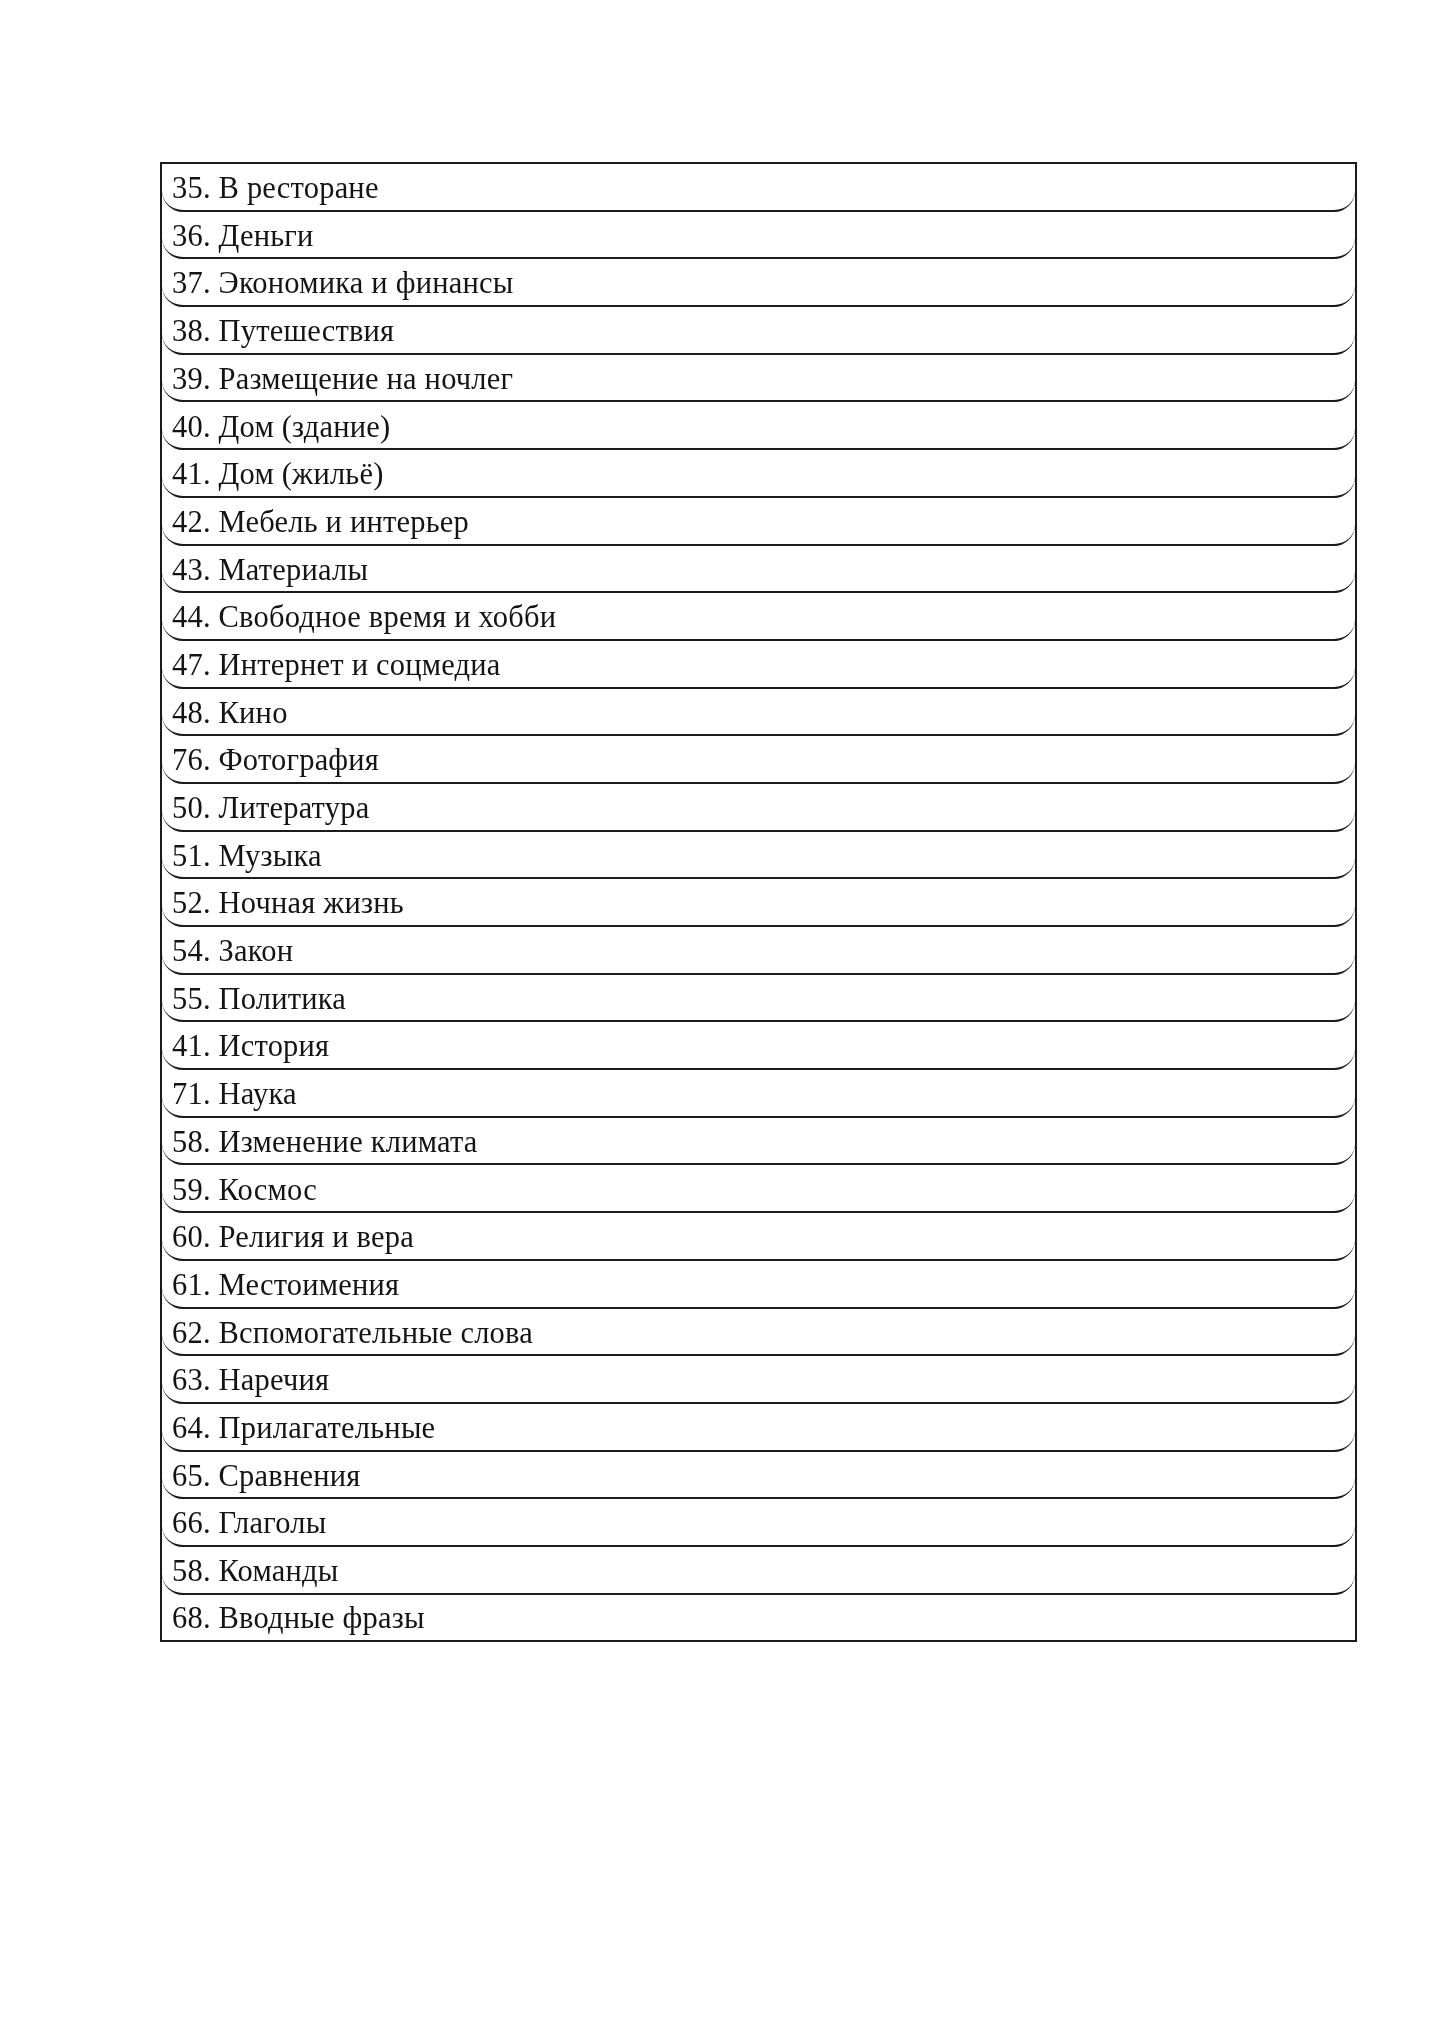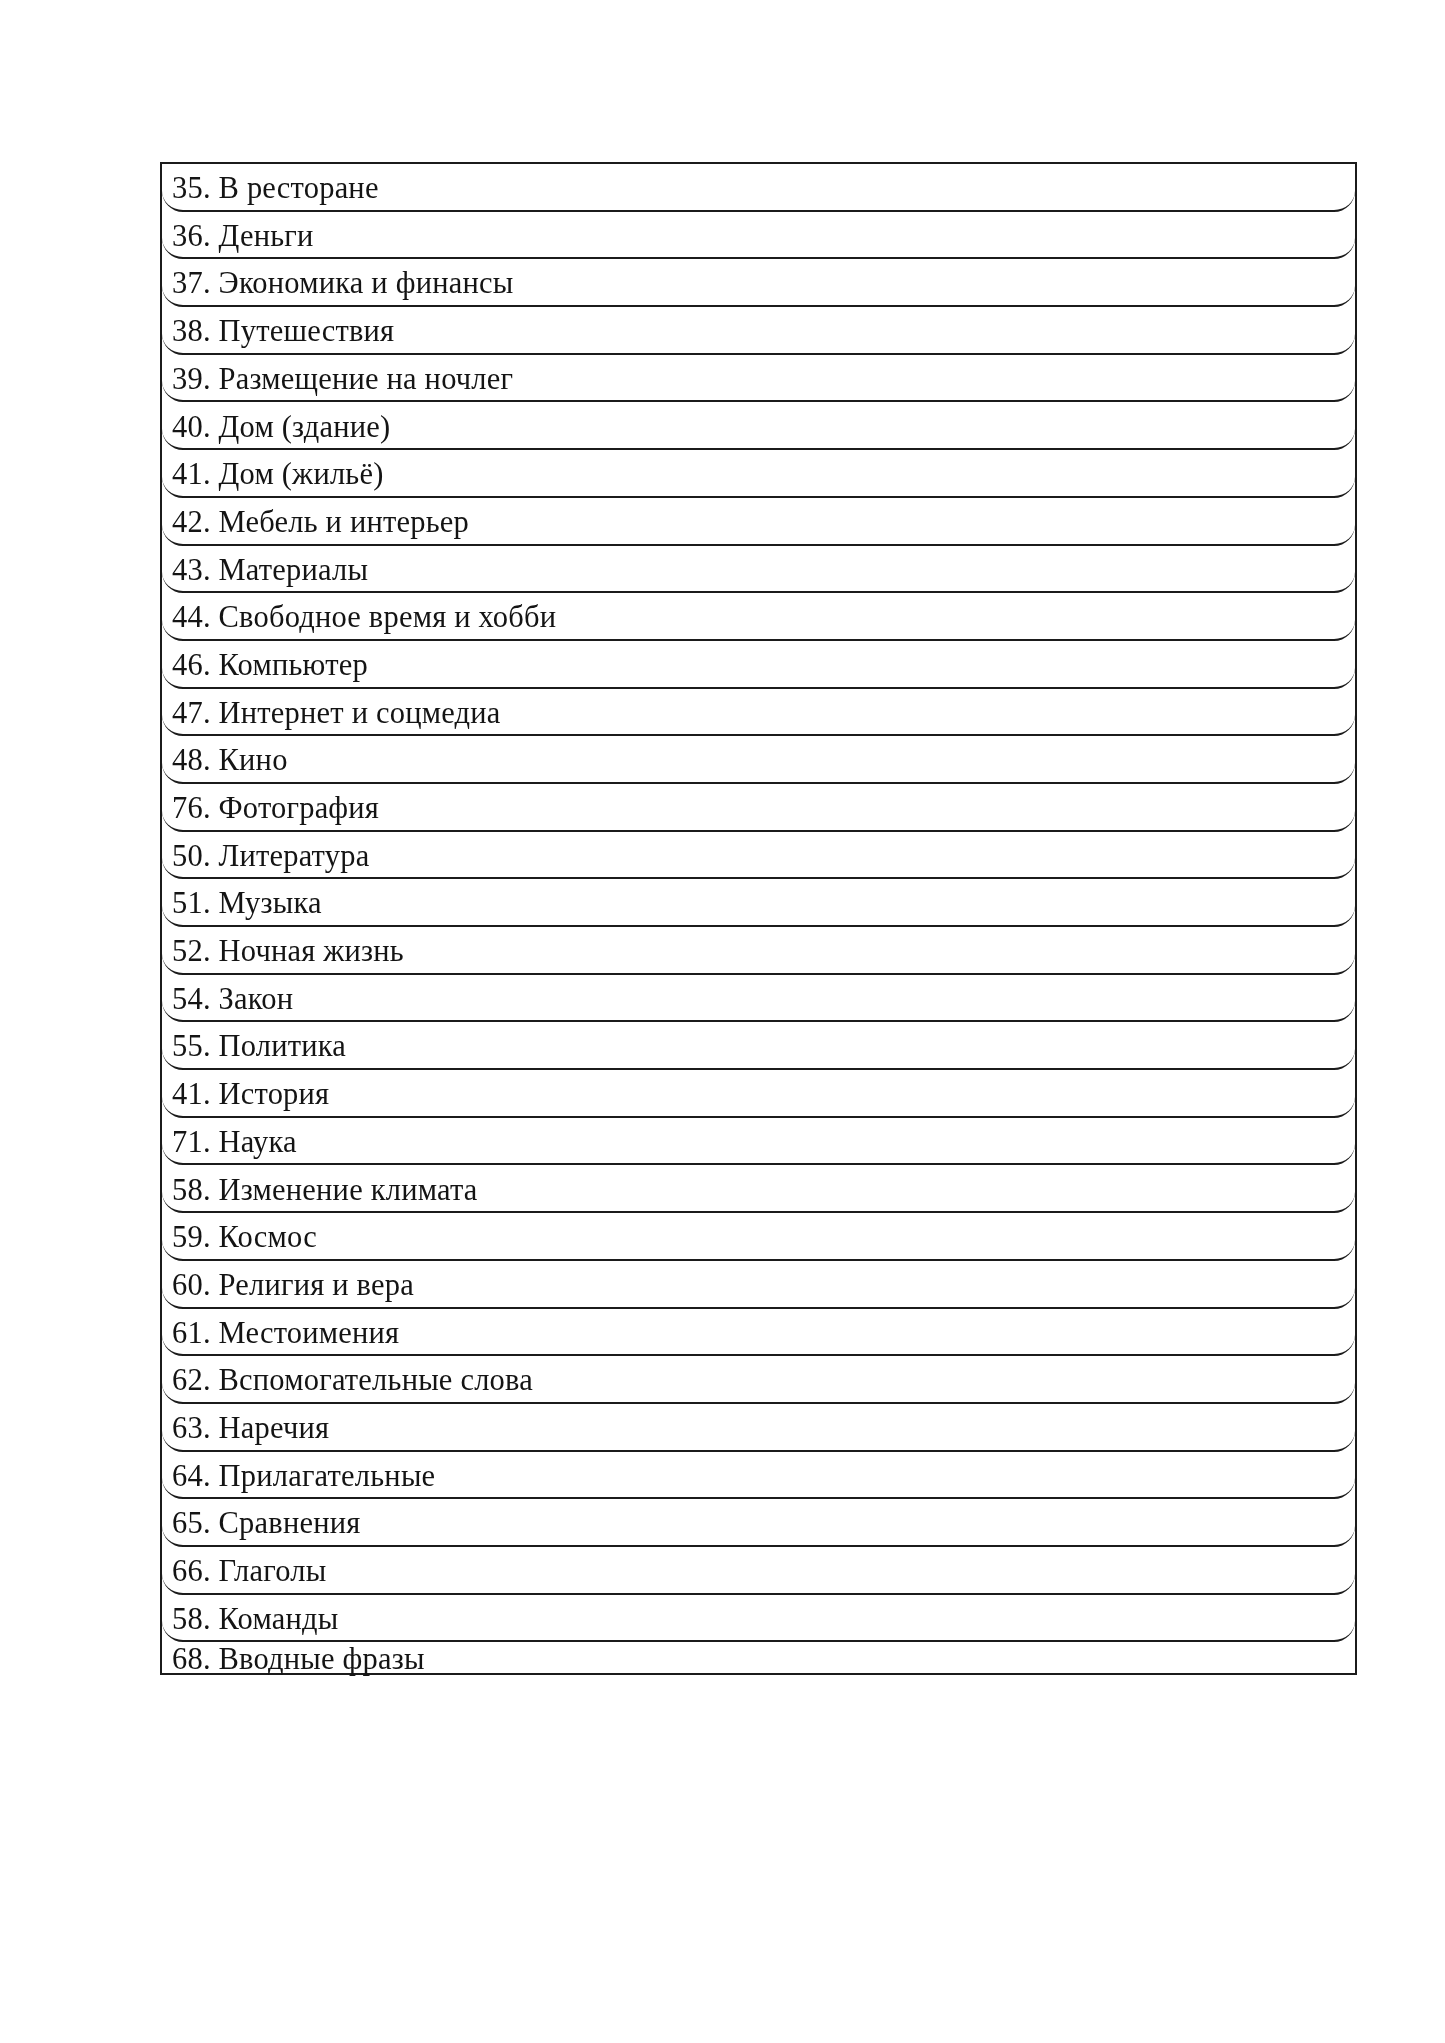--- a/index.html
+++ b/index.html
@@ -33,21 +33,21 @@
     height: 47.7px;
     border-bottom: 2px solid #1b1b1b;
     display: flex;
     align-items: center;
     padding-left: 10px;
     padding-top: 3px;
     border-radius: 21px;
   }
   .toc-row:last-child {
     border-bottom: none;
-    height: 31px;
+    height: 45px;
   }
   .toc-label {
     font-size: 30.5px;
     line-height: 1;
     color: #141414;
     letter-spacing: 0.2px;
     white-space: nowrap;
   }
 </style>
 </head>
@@ -77,23 +77,20 @@
         <span class="toc-label">41. Дом (жильё)</span>
       </div>
       <div class="toc-row">
         <span class="toc-label">42. Мебель и интерьер</span>
       </div>
       <div class="toc-row">
         <span class="toc-label">43. Материалы</span>
       </div>
       <div class="toc-row">
         <span class="toc-label">44. Свободное время и хобби</span>
-      </div>
-      <div class="toc-row">
-        <span class="toc-label">46. Компьютер</span>
       </div>
       <div class="toc-row">
         <span class="toc-label">47. Интернет и соцмедиа</span>
       </div>
       <div class="toc-row">
         <span class="toc-label">48. Кино</span>
       </div>
       <div class="toc-row">
         <span class="toc-label">76. Фотография</span>
       </div>

